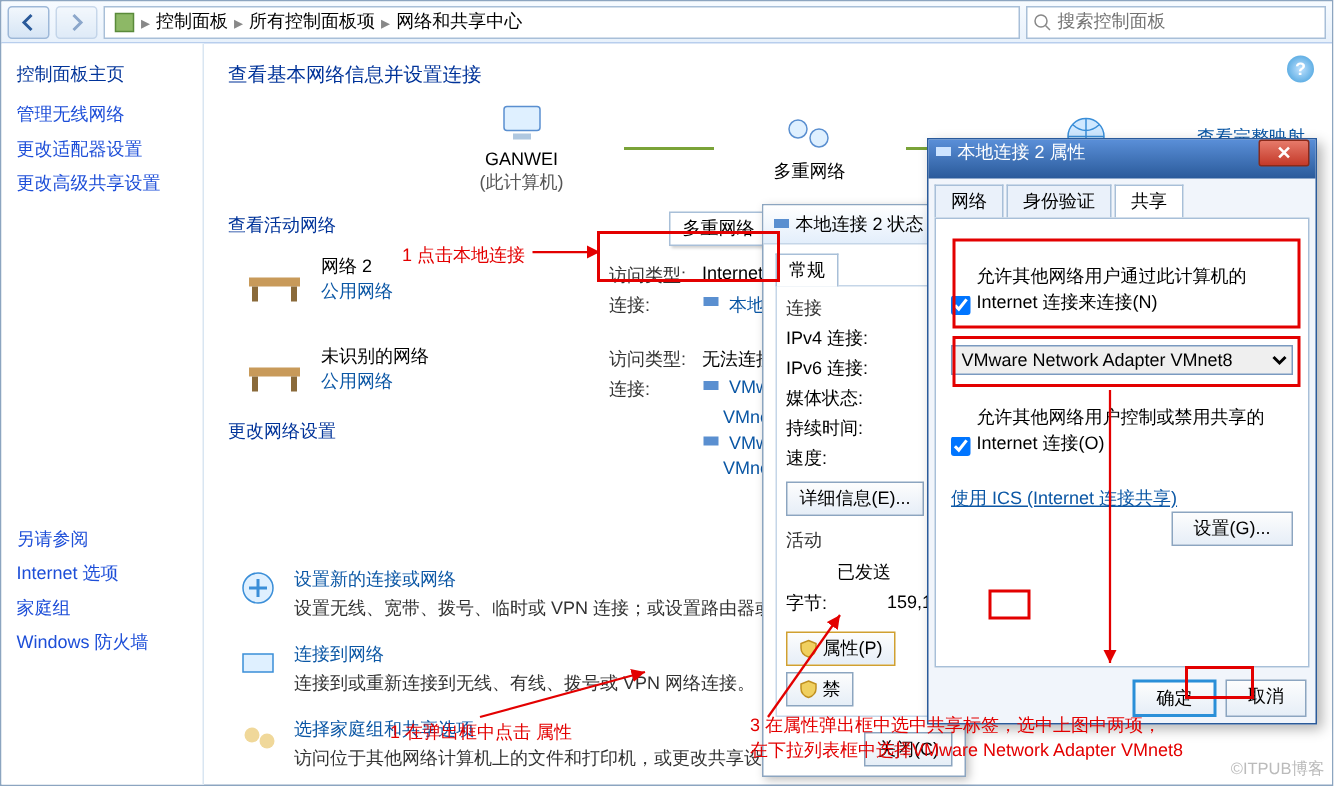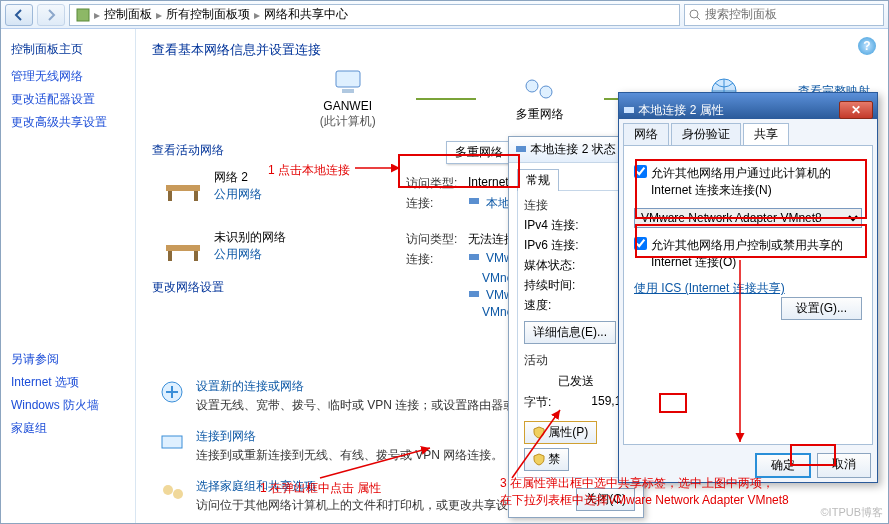--- a/index.html
+++ b/index.html
@@ -48,27 +48,27 @@
 .task .desc{color:#333;margin-top:2px}
 .status-dialog{position:absolute;top:136px;left:508px;width:136px;background:#fff;border:1px solid #8ca5c0;box-shadow:2px 2px 6px rgba(0,0,0,.25)}
 .status-dialog .title{background:linear-gradient(#fff,#e3eefb);padding:4px 6px;border-bottom:1px solid #c5d6e8}
 .status-dialog .body{padding:6px 8px}
 .status-dialog .tab{display:inline-block;border:1px solid #a8bfd8;border-bottom:none;padding:2px 8px;background:#fff;margin-bottom:-1px}
 .status-dialog .frame{border:1px solid #c5d6e8;padding:6px}
 .status-dialog .lbl{color:#333}
 .status-dialog .row{display:flex;justify-content:space-between;margin:3px 0}
 .status-dialog .btn{border:1px solid #8ca5c0;background:linear-gradient(#fdfdfd,#e6eef7);padding:2px 8px;margin-top:4px;display:inline-block}
 .prop-dialog{position:absolute;top:92px;left:618px;width:260px;border:1px solid #2a5a9a;background:#f1f5fb;box-shadow:3px 3px 8px rgba(0,0,0,.3)}
-.prop-dialog .titlebar{height:26px;background:linear-gradient(#5a8fd8,#2a5a9a);display:flex;align-items:flex-end;justify-content:space-between;padding:0 4px;color:#fff}
+.prop-dialog .titlebar{height:26px;background:linear-gradient(#5a8fd8,#2a5a9a);display:flex;align-items:flex-start;justify-content:space-between;padding:0 4px;color:#fff}
 .prop-dialog .close{width:34px;height:18px;background:linear-gradient(#e67a6a,#c43a2a);border:1px solid #8a2a1a;border-radius:2px;display:flex;align-items:center;justify-content:center;color:#fff;font-weight:bold}
 .prop-dialog .tabs{display:flex;padding:4px 4px 0 4px;gap:2px}
 .prop-dialog .tab{border:1px solid #a8bfd8;border-bottom:none;padding:2px 10px;background:#eaf1fa;cursor:pointer}
 .prop-dialog .tab.active{background:#fff}
 .prop-dialog .panel{background:#fff;border:1px solid #a8bfd8;margin:0 4px 4px 4px;padding:10px;height:300px;position:relative}
-.prop-dialog .chk{display:flex;align-items:flex-start;gap:4px;margin:9px 0}
+.prop-dialog .chk{display:flex;align-items:flex-end;gap:4px;margin:20px 0}
 .prop-dialog select{width:100%;border:1px solid #7a9ac0;padding:1px 2px;font-size:12px}
 .prop-dialog .link{color:#0b57a5;text-decoration:underline;cursor:pointer}
 .prop-dialog .btns{display:flex;justify-content:flex-end;gap:6px;padding:4px 6px}
 .prop-dialog .btn{border:1px solid #8ca5c0;background:linear-gradient(#fdfdfd,#e6eef7);padding:2px 14px;cursor:pointer}
 .prop-dialog .btn.ok{border:2px solid #2a8fd8}
 .watermark{position:absolute;bottom:4px;right:6px;color:#bbb;font-size:11px}
 svg{overflow:visible}
 .arrow-svg{position:absolute;top:0;left:0;pointer-events:none}
 </style>
 </head>
@@ -108,22 +108,22 @@
 
   <div class="body-row">
     <div class="sidebar">
       <h3>控制面板主页</h3>
       <div class="sidebar-item">管理无线网络</div>
       <div class="sidebar-item">更改适配器设置</div>
       <div class="sidebar-item">更改高级共享设置</div>
       <div class="sidebar-group">
         <h4>另请参阅</h4>
         <div class="sidebar-item">Internet 选项</div>
+        <div class="sidebar-item">家庭组</div>
         <div class="sidebar-item">Windows 防火墙</div>
-        <div class="sidebar-item">家庭组</div>
       </div>
     </div>
 
     <div class="main">
       <div class="help-icon">?</div>
       <h2>查看基本网络信息并设置连接</h2>
 
       <div class="net-diagram">
         <div class="net-node">
           <svg width="36" height="30">

